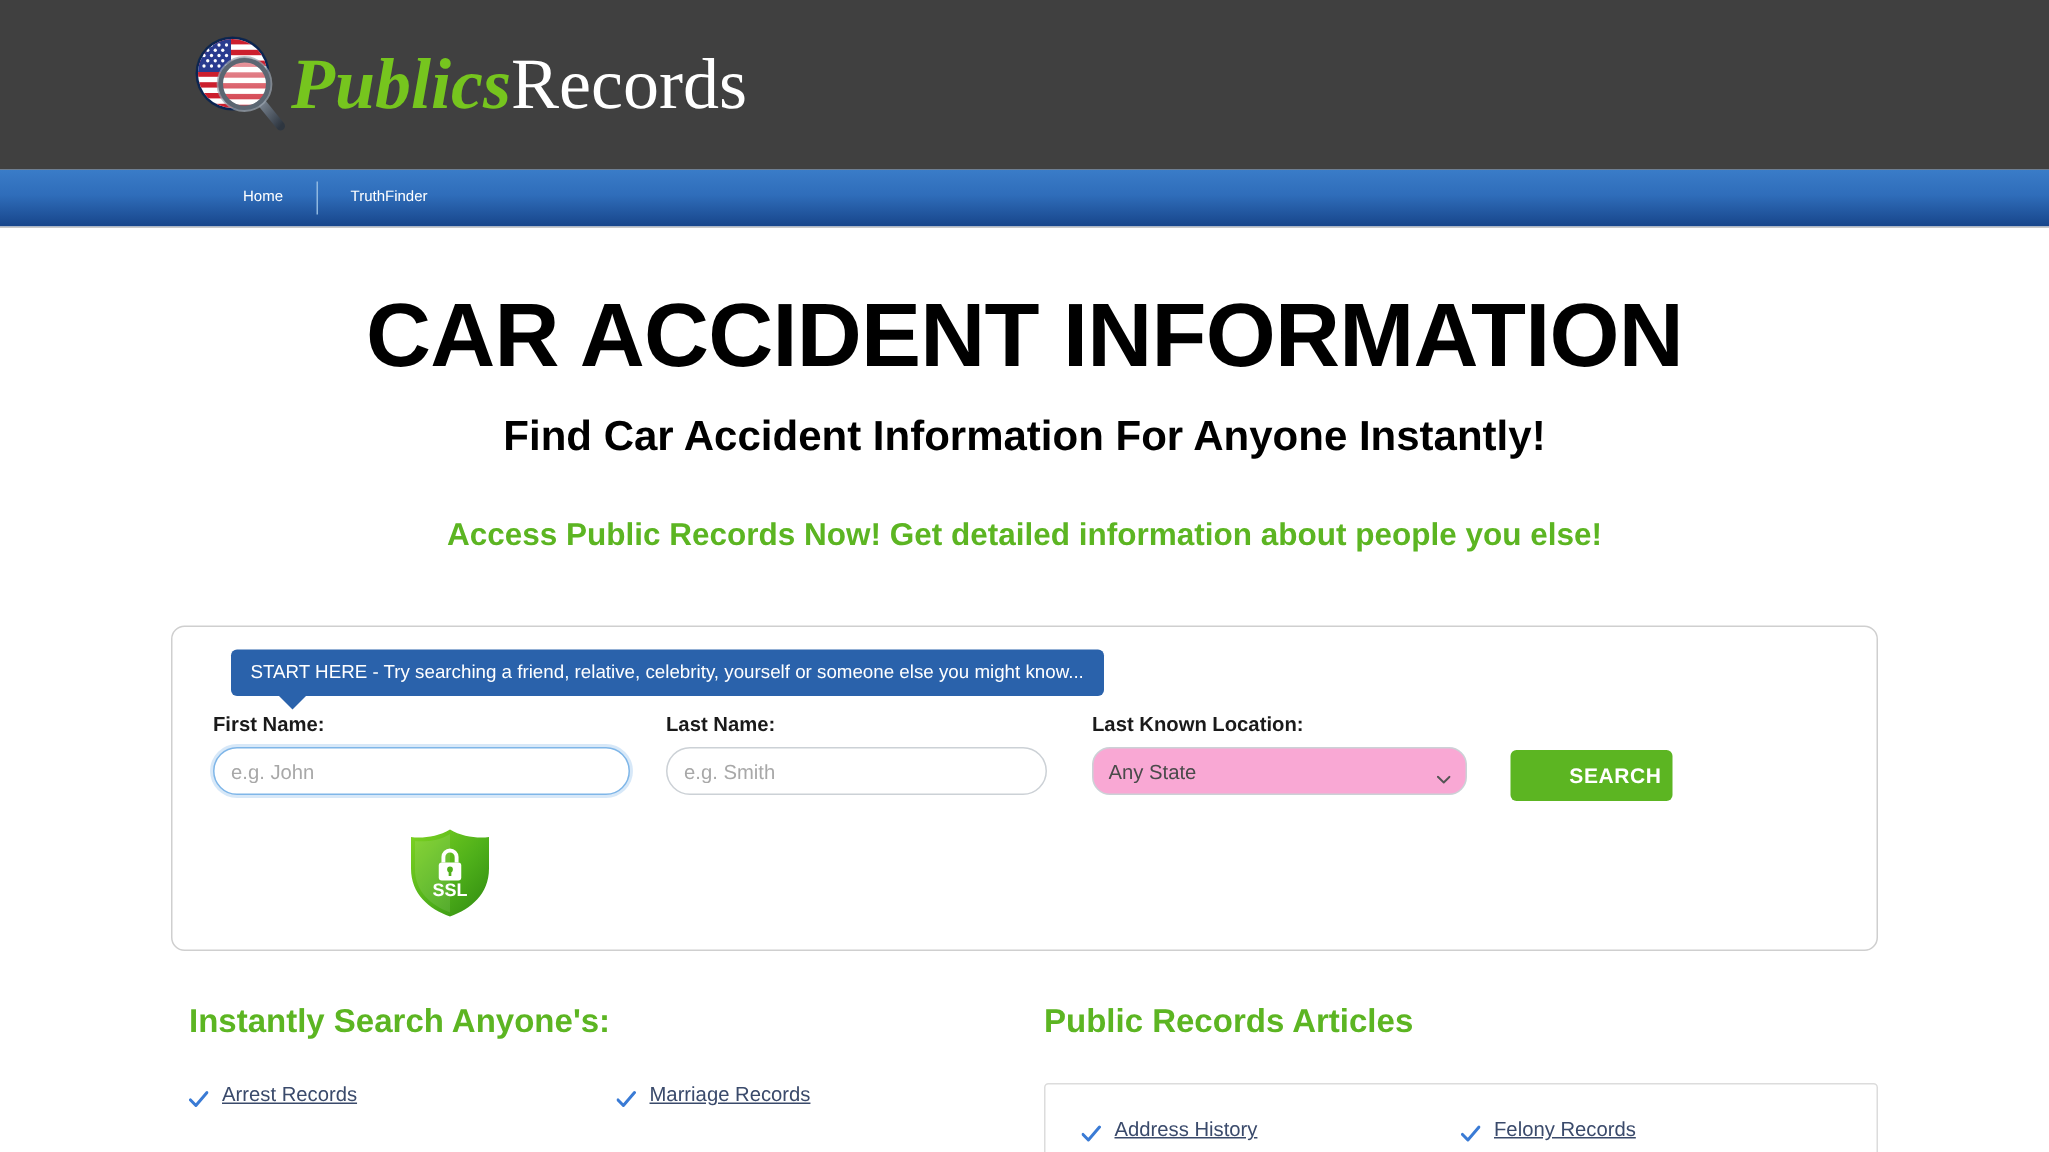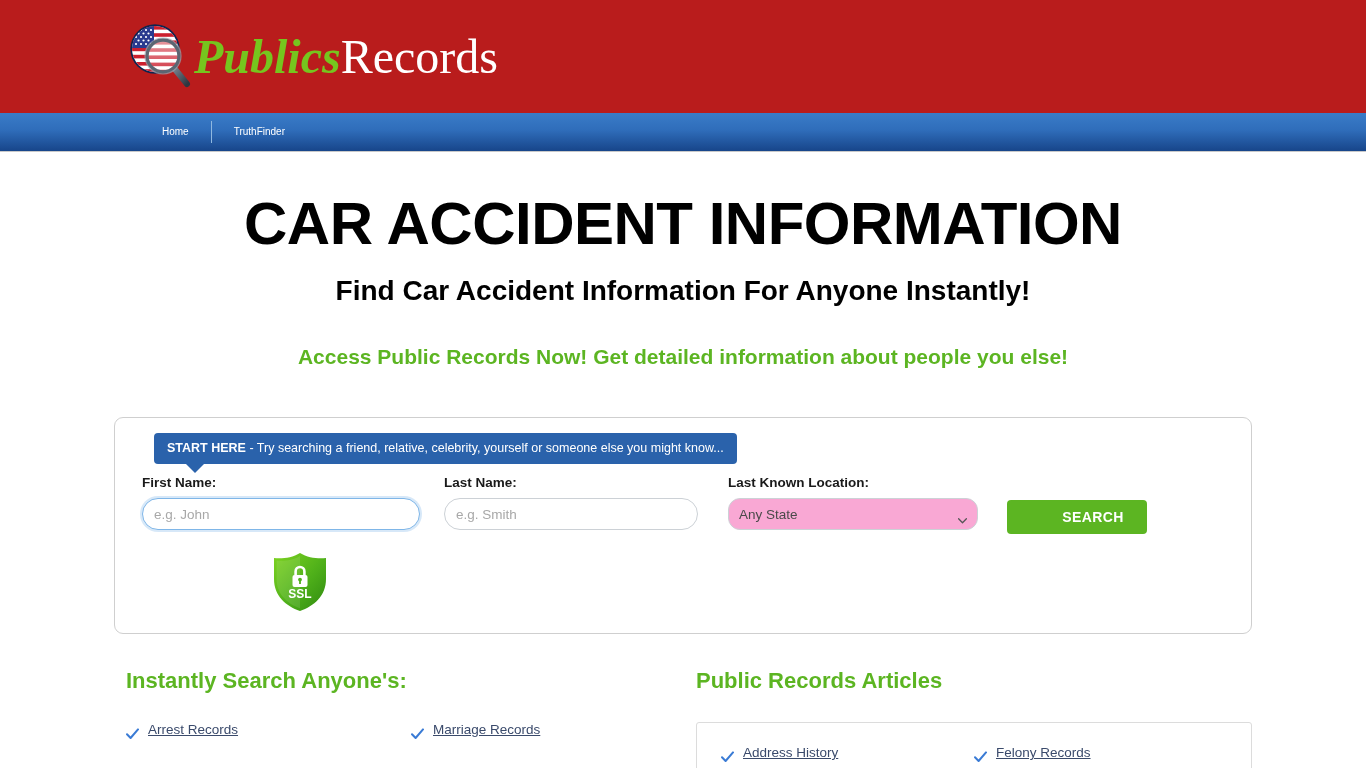--- a/index.html
+++ b/index.html
@@ -6,21 +6,21 @@
   html, body {
     width: 1366px; height: 768px;
     background: #ffffff;
     font-family: "Liberation Sans", sans-serif;
     overflow: hidden;
   }
 
   
   .site-header {
     height: 113px;
-    background: #b91c1c;
+    background: #404040;
     position: relative;
   }
   .logo-wrap {
     position: absolute;
     left: 122px; top: 18px;
     display: flex;
     align-items: center;
   }
   .logo-mark { width: 78px; height: 78px; flex: 0 0 78px; }
   .logo-text {
@@ -99,21 +99,21 @@
   .start-here {
     position: absolute;
     left: 39px; top: 15px;
     background: #2a62ab;
     border-radius: 4px;
     padding: 8px 13px 9px 13px;
     color: #ffffff;
     font-size: 12.5px;
     white-space: nowrap;
   }
-  .start-here b { font-weight: bold; }
+  .start-here b { font-weight: normal; }
   .start-here span { font-weight: normal; }
   .start-here::after {
     content: "";
     position: absolute;
     left: 32px; bottom: -9px;
     border-left: 9px solid transparent;
     border-right: 9px solid transparent;
     border-top: 9px solid #2a62ab;
   }
 
@@ -167,21 +167,21 @@
     -webkit-appearance: none;
   }
   .select-wrap { position: relative; }
   .select-caret {
     position: absolute;
     right: 11px; top: 12px;
     width: 9px; height: 6px;
     pointer-events: none;
   }
   .search-btn {
-    width: 140px; height: 34px;
+    width: 108px; height: 34px;
     background: #5cb522;
     border: none;
     border-radius: 4px;
     color: #ffffff;
     font-size: 14px;
     font-weight: bold;
     letter-spacing: 0.4px;
     font-family: "Liberation Sans", sans-serif;
     cursor: pointer;
     padding-left: 32px;

